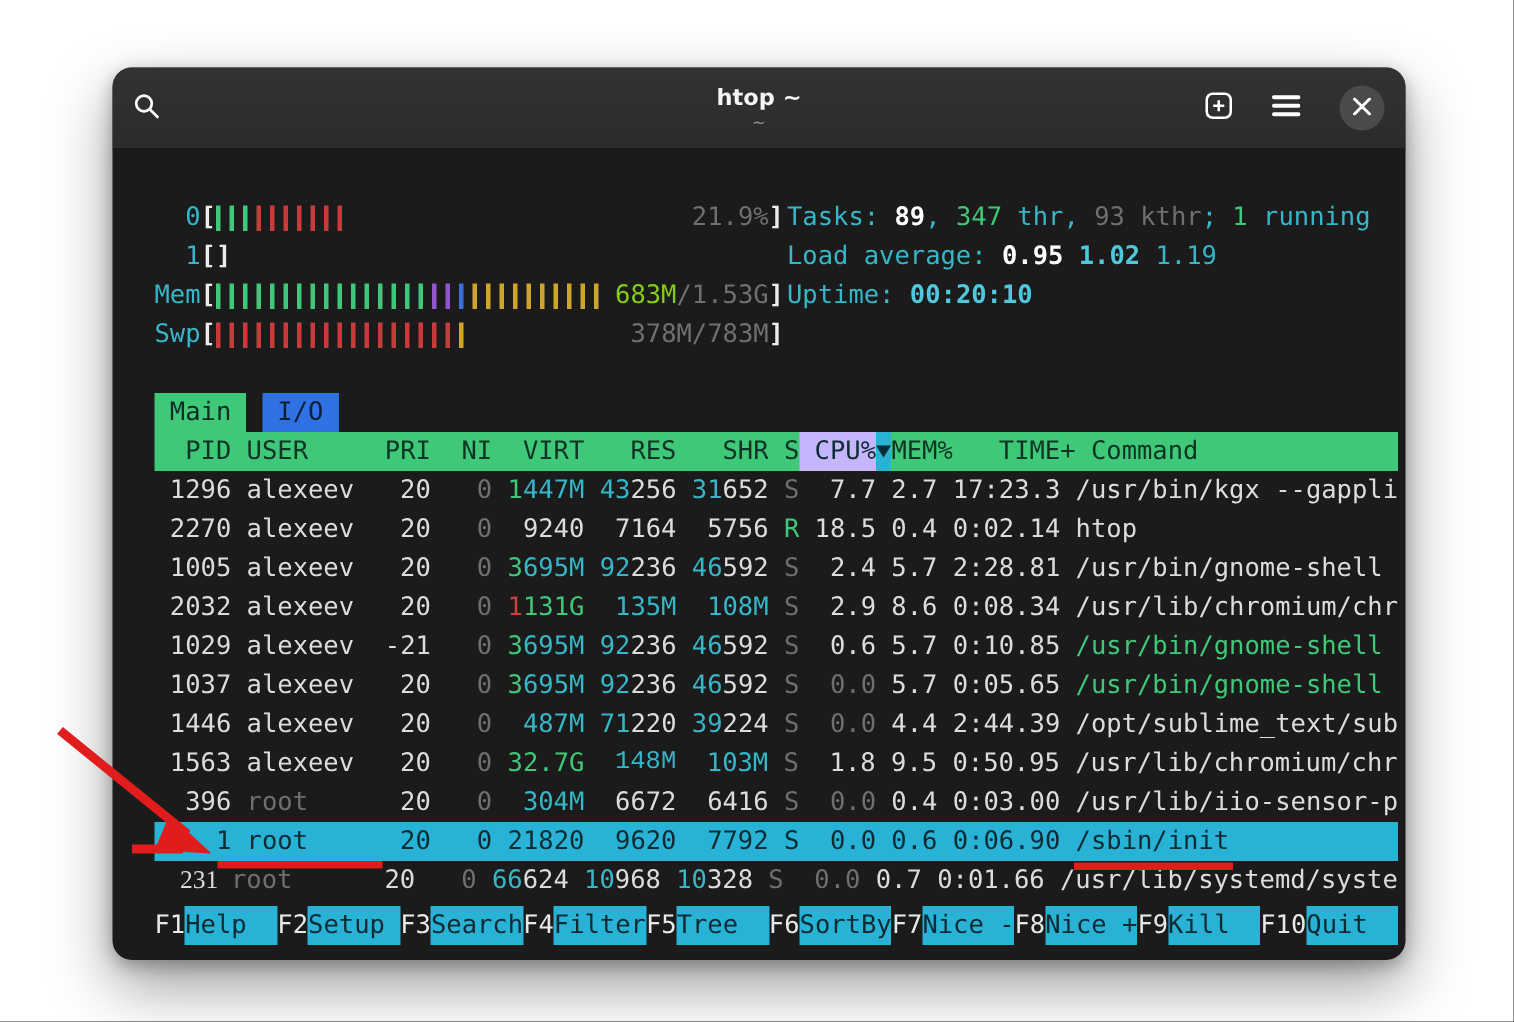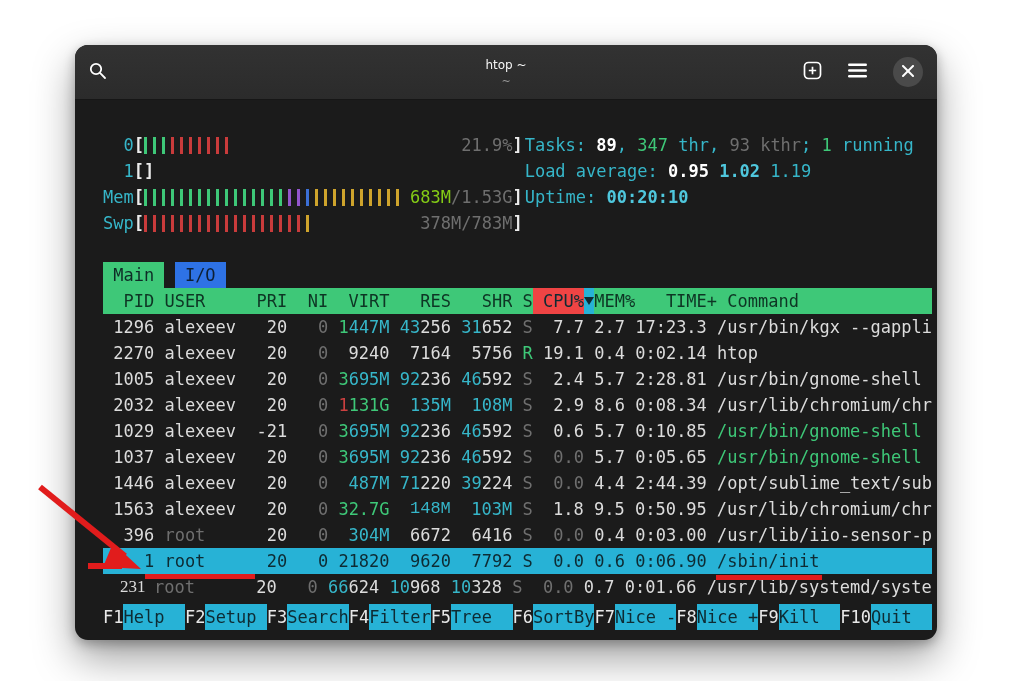--- a/index.html
+++ b/index.html
@@ -6,21 +6,21 @@
   body{width:1009px;height:681px;background:#fff;position:relative;overflow:hidden;
        font-family:"DejaVu Sans",sans-serif}
 
   
   .window{position:absolute;left:75px;top:45px;width:862px;height:595px;border-radius:13px;
           background:#1b1b1b;overflow:hidden;
           box-shadow:0 18px 42px rgba(0,0,0,.38),0 4px 12px rgba(0,0,0,.28)}
   .titlebar{height:55px;background:linear-gradient(#323232,#2b2b2b);display:flex;align-items:center;
             padding:0 14px;position:relative;border-bottom:1px solid #161616;box-sizing:border-box}
   .tb-title{position:absolute;left:0;right:0;text-align:center;pointer-events:none}
-  .tb-title .t{color:#f5f5f5;font-weight:normal;font-size:12px;line-height:17px}
+  .tb-title .t{color:#f5f5f5;font-weight:bold;font-size:15px;line-height:17px}
   .tb-title .s{color:#989898;font-size:11px;line-height:12px;margin-top:2px}
   .tb-btn{background:none;border:none;padding:0;margin:0;display:flex;align-items:center;
           justify-content:center;cursor:pointer}
   .tb-right{margin-left:auto;display:flex;align-items:center;gap:26px}
   .close-btn{width:30px;height:30px;border-radius:50%;background:#4a4a4a}
 
   
   .term{padding:32px 0 0 28px;font-family:"DejaVu Sans Mono",monospace;font-size:17px;
         line-height:26px;color:#dcdcdc}
   .term span{white-space:pre}
@@ -43,21 +43,21 @@
   .tab.active{background:#3ec878}
   .tab.io{background:#2e72e5;color:#0d1f33}
   .tab-gap{width:1ch}
 
   .grid{width:81ch}
   .hrow{display:flex;background:#3ec878;color:#0e3524;height:26px;width:81ch}
   .cell{flex:none;display:block;overflow:hidden}
   .al-r{text-align:right}
   .mr{margin-right:1ch}
   .cmd{flex:1 1 auto;overflow:hidden;text-align:left}
-  .hc.sort{background:#ef4444;color:#0e2b33}
+  .hc.sort{background:#c4b5fd;color:#0e2b33}
   .sort-arrow{width:1ch;flex:none;background:#27b2d6;display:flex;align-items:center;justify-content:center}
   .sort-arrow i{display:block;width:0;height:0;border-left:5px solid transparent;
                 border-right:5px solid transparent;border-top:8px solid #0e2b33}
 
   .prow{display:flex;height:26px;width:81ch}
   .prow.hl{background:#27b2d6}
   .prow.hl span{color:#0e2b33 !important}
 
   .sg-w{color:#dcdcdc}.sg-g{color:#6f6f6f}.sg-c{color:#36b6c9}
   .sg-bc{color:#4fc7dd;font-weight:bold}.sg-b{color:#fff;font-weight:bold}
@@ -261,21 +261,21 @@
           </div>
           <div class="prow">
             <span class="cell al-r mr" style="width: 5ch;"><span class="sg-w">2270</span></span>
             <span class="cell mr" style="width: 8ch;"><span class="sg-w">alexeev</span></span>
             <span class="cell al-r mr" style="width: 3ch;"><span class="sg-w">20</span></span>
             <span class="cell al-r mr" style="width: 3ch;"><span class="sg-g">0</span></span>
             <span class="cell al-r mr" style="width: 5ch;"><span class="sg-w">9240</span></span>
             <span class="cell al-r mr" style="width: 5ch;"><span class="sg-w">7164</span></span>
             <span class="cell al-r mr" style="width: 5ch;"><span class="sg-w">5756</span></span>
             <span class="cell" style="width: 1ch;"><span class="sg-gr">R</span></span>
-            <span class="cell al-r" style="width: 5ch;"><span class="sg-w">19.1</span></span>
+            <span class="cell al-r" style="width: 5ch;"><span class="sg-w">18.5</span></span>
             <span class="cell al-r mr" style="width: 4ch;"><span class="sg-w">0.4</span></span>
             <span class="cell al-r mr" style="width: 7ch;"><span class="sg-w">0:02.14</span></span>
             <span class="cell cmd"><span class="sg-w">htop</span></span>
           </div>
           <div class="prow">
             <span class="cell al-r mr" style="width: 5ch;"><span class="sg-w">1005</span></span>
             <span class="cell mr" style="width: 8ch;"><span class="sg-w">alexeev</span></span>
             <span class="cell al-r mr" style="width: 3ch;"><span class="sg-w">20</span></span>
             <span class="cell al-r mr" style="width: 3ch;"><span class="sg-g">0</span></span>
             <span class="cell al-r mr" style="width: 5ch;"><span class="sg-gr">3</span><span class="sg-c">695M</span></span>

